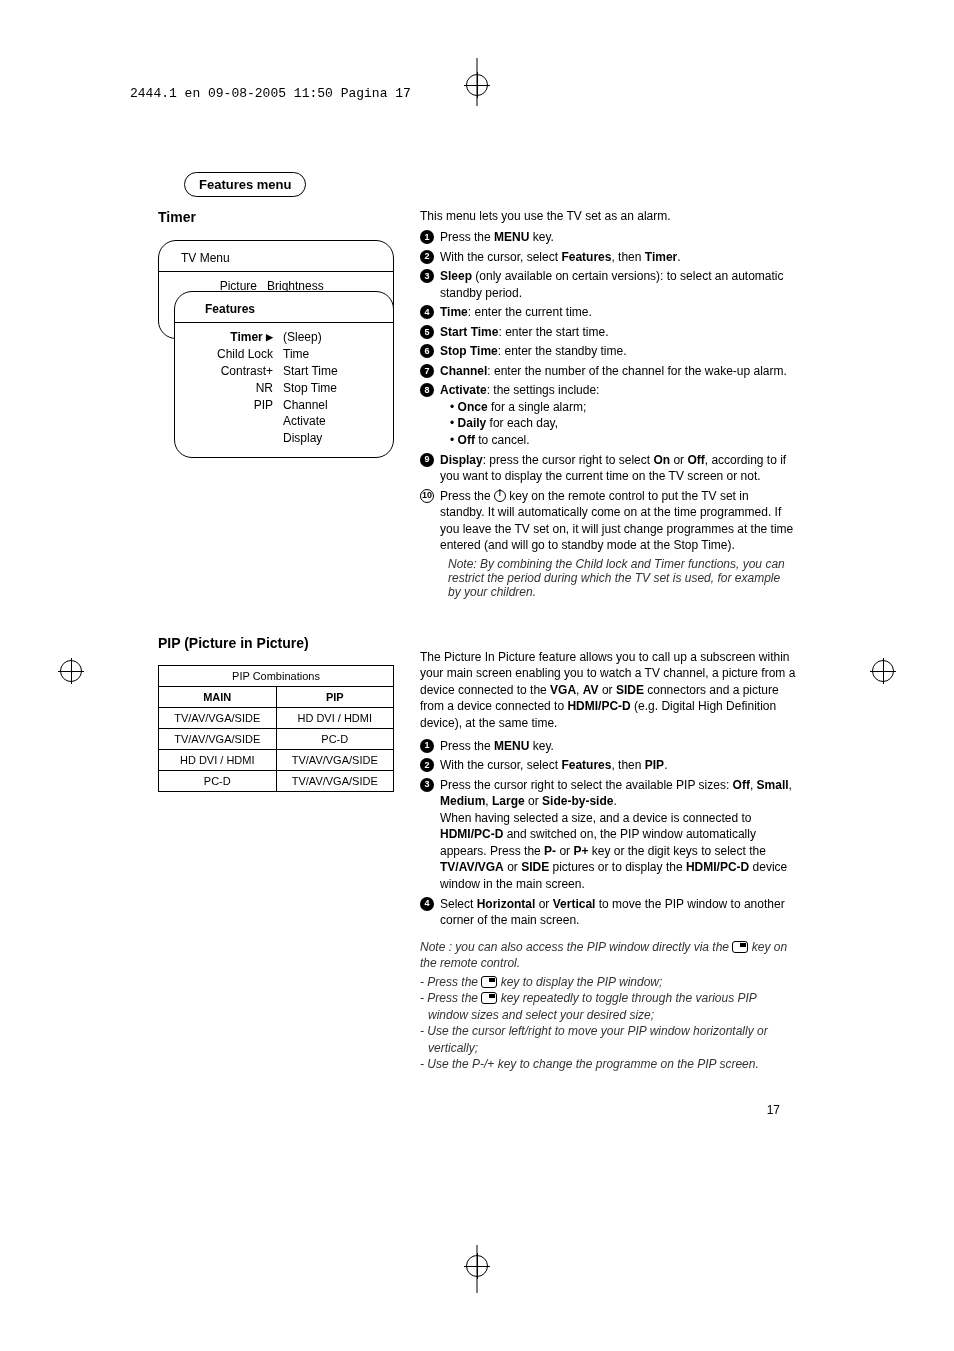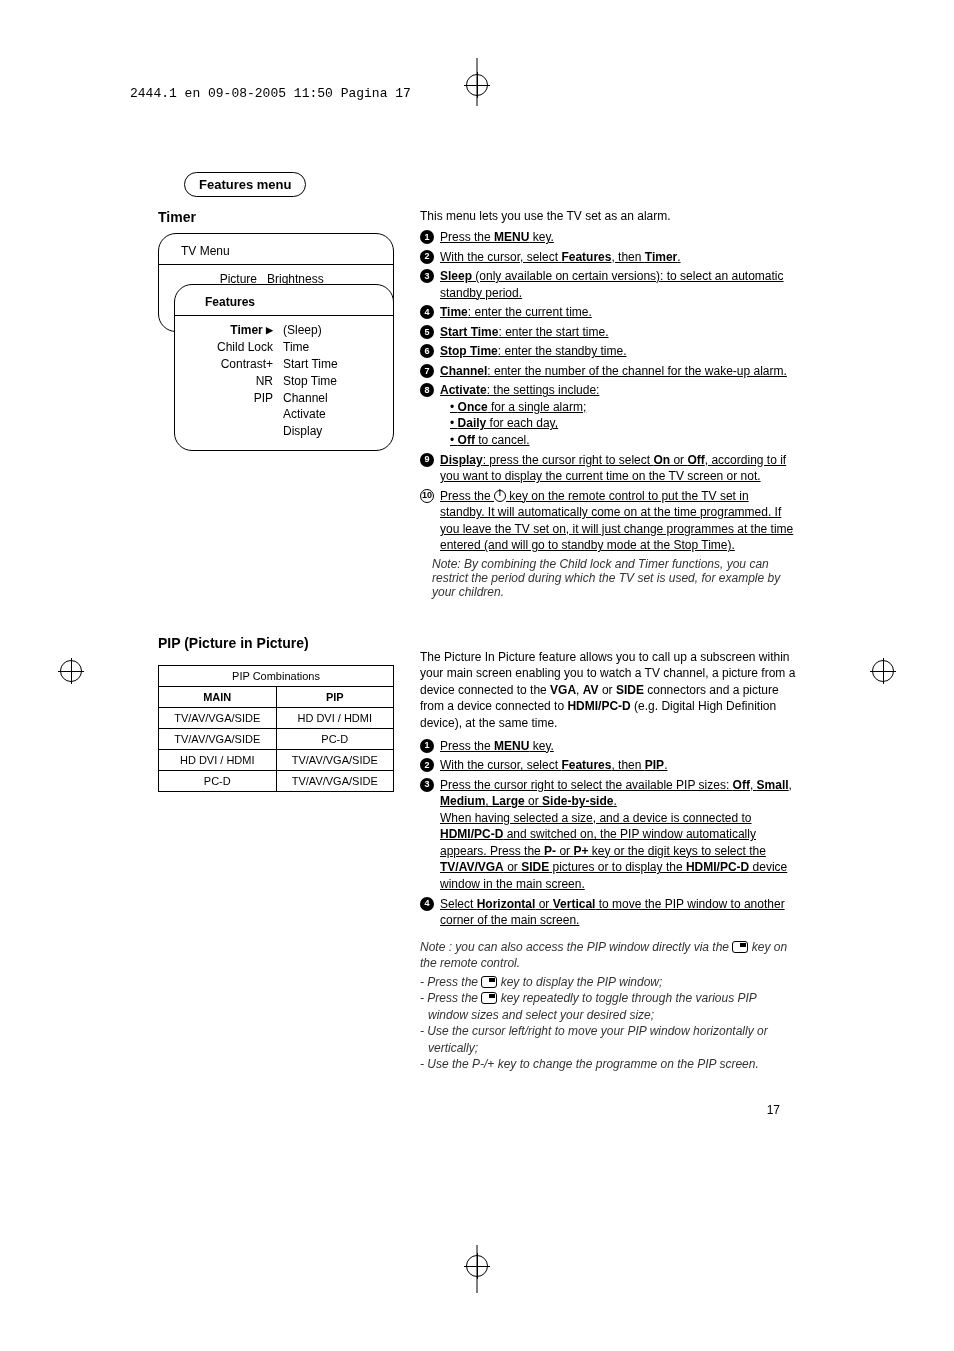--- a/index.html
+++ b/index.html
@@ -86,21 +86,21 @@
     .right-col { flex: 1; }
     h3.subhead {
       font-weight: bold;
       font-size: 14px;
       margin-bottom: 8px;
     }
     .menu-box {
       border: 1px solid #000;
       border-radius: 18px;
       padding: 10px 0 10px 0;
-      margin-top: 8px;
+      margin-top: 15px;
       background: #fff;
     }
     .menu-box .title {
       padding: 0 22px 6px 22px;
       font-size: 12px;
     }
     .menu-box hr {
       border: none;
       border-top: 1px solid #000;
       margin: 0;
@@ -141,21 +141,21 @@
       align-items: center;
       justify-content: center;
       flex-shrink: 0;
       margin-top: 1px;
     }
     .circnum.outline {
       background: #fff;
       color: #000;
       border: 1.2px solid #000;
     }
-    .numlist .litxt { flex: 1; text-decoration: underline; }
+    .numlist .litxt { flex: 1; }
     .sublist { margin-left: 0; }
     .sublist div { padding-left: 10px; }
     .power-icon {
       display: inline-block;
       width: 12px;
       height: 12px;
       border: 1.3px solid #000;
       border-radius: 50%;
       position: relative;
       vertical-align: -2px;
@@ -329,21 +329,21 @@
           </li>
           <li>
             <span class="circnum">9</span>
             <div class="litxt"><b>Display</b>: press the cursor right to select <b>On</b> or <b>Off</b>, according to if you want to display the current time on the TV screen or not.</div>
           </li>
           <li>
             <span class="circnum outline">10</span>
             <div class="litxt">Press the <span class="power-icon"></span> key on the remote control to put the TV set in standby. It will automatically come on at the time programmed. If you leave the TV set on, it will just change programmes at the time entered (and will go to standby mode at the Stop Time).</div>
           </li>
         </ul>
-      <p class="note" style="margin-top:2px;margin-left:12px">Note: By combining the Child lock and Timer functions, you can restrict the period during which the TV set is used, for example by your children.</p>
+      <p class="note" style="margin-top:2px;margin-left:28px">Note: By combining the Child lock and Timer functions, you can restrict the period during which the TV set is used, for example by your children.</p>
     </div>
   </div>
 
   <div class="two-col" style="margin-top:36px">
     <div class="left-col">
       <h3 class="subhead">PIP (Picture in Picture)</h3>
       <table class="pip-table">
         <tbody>
             <tr>
               <td colspan="2" class="caption">PIP Combinations</td>

